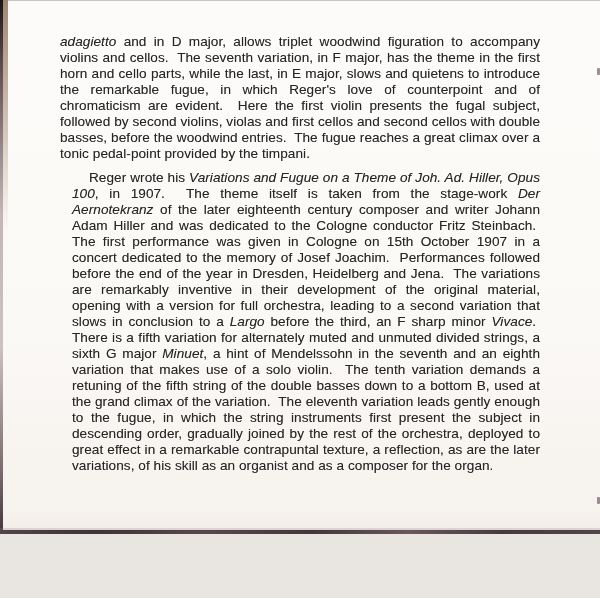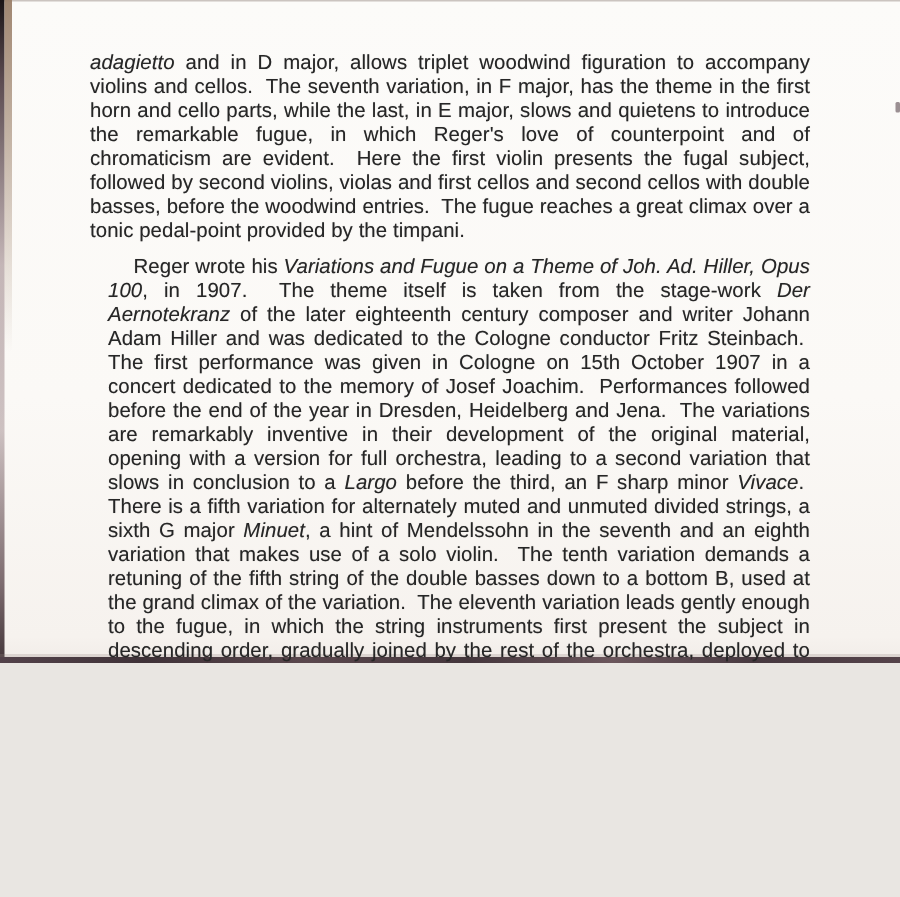--- a/index.html
+++ b/index.html
@@ -1,21 +1,21 @@
 <!DOCTYPE html>
 <html><head>
 <meta charset="utf-8">
 <style>
   html, body { margin: 0; padding: 0; }
   body { width: 600px; height: 598px; background: #e9e6e2; }
 
   .page {
     position: relative;
     width: 600px;
-    height: 442px;
+    height: 534px;
     overflow: hidden;
     background: linear-gradient(180deg, #fcfbf9 0%, #fbf9f6 60%, #f6f2ee 96%, #f1ece8 100%);
     font-family: "Liberation Sans", "DejaVu Sans", sans-serif;
   }
 
   
   .edge-left {
     position: absolute; left: 0; top: 0; width: 3px; height: 100%;
     background: linear-gradient(180deg,
       rgba(27,21,23,1) 0%, rgba(74,56,62,0.9) 12%,

